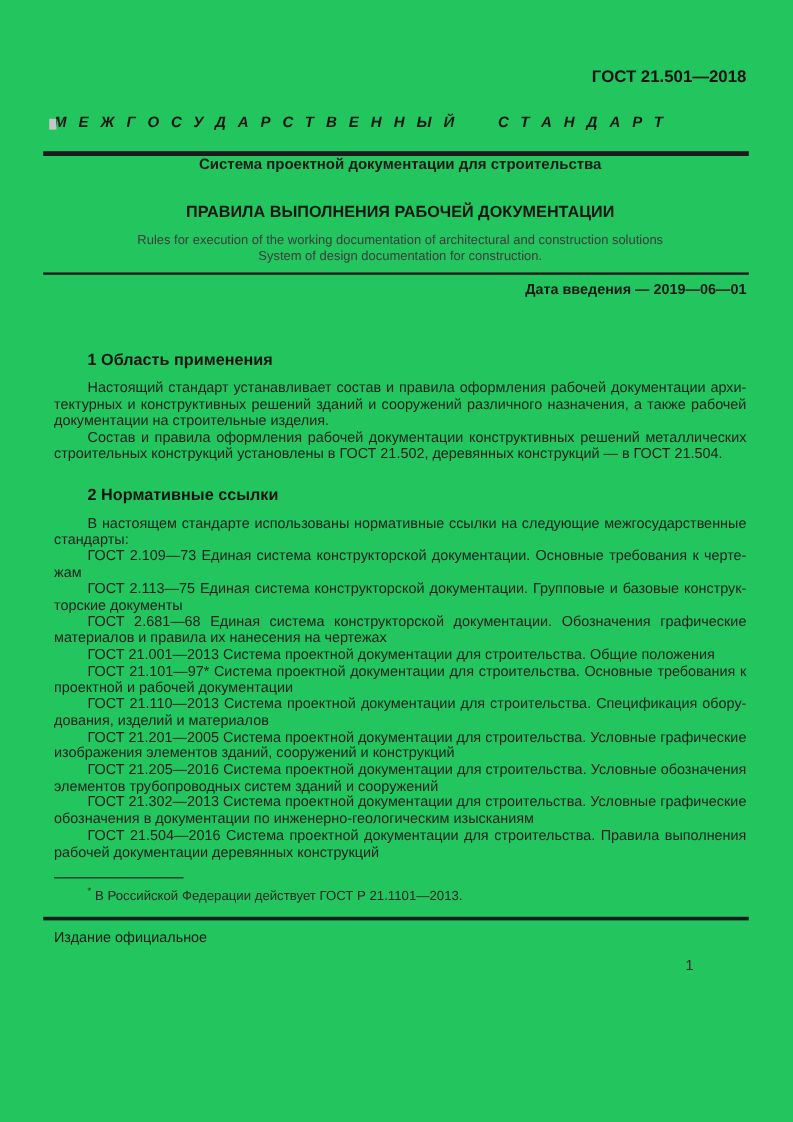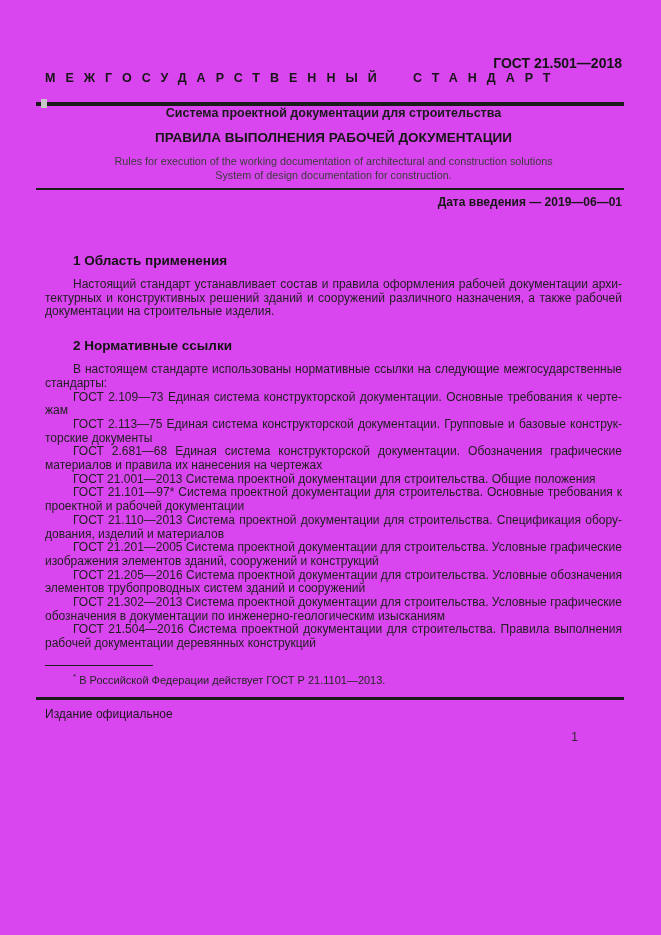--- a/index.html
+++ b/index.html
@@ -2,54 +2,56 @@
 <html lang="ru"><head>
 <meta charset="utf-8">
 <style>
   html, body { margin: 0; padding: 0; background: #ffffff; }
   .page {
     position: relative;
     width: 661px;
     height: 935px;
     box-sizing: border-box;
     padding: 55px 39px 0 45px;
-    background: #d946ef;
+    background: #22c55e;
     font-family: "Liberation Sans", sans-serif;
     color: #1d1d1d;
     overflow: hidden;
   }
   .doc-code {
     text-align: right;
     font-weight: bold;
     font-size: 14px;
     line-height: 16px;
     color: #141414;
   }
   .std-type {
+    margin-top: 24px;
     font-weight: bold;
     font-size: 12.5px;
     line-height: 14px;
     letter-spacing: 10px;
     word-spacing: 13px;
     white-space: nowrap;
     color: #161616;
+    font-style: italic;
   }
   .rule { background: #1b1b1b; margin-left: -9px; width: 588px; }
   .rule-heavy { height: 4px; margin-top: 17px; }
   .rule-thin  { height: 2px; margin-top: 6px; }
   .rule-footer{ height: 3px; margin-top: 10px; }
   .system-title {
     text-align: center;
     font-weight: bold;
     font-size: 12.5px;
     line-height: 15px;
     color: #1a1a1a;
   }
   .title-ru {
-    margin-top: 8px;
+    margin-top: 23px;
     text-align: center;
     font-weight: bold;
     font-size: 13.5px;
     line-height: 17px;
     color: #161616;
   }
   .title-en {
     margin-top: 9px;
     text-align: center;
     font-size: 10.8px;
@@ -142,20 +144,21 @@
   </div>
 
   <div class="rule rule-thin"></div>
 
   <div class="date">Дата введения — 2019—06—01</div>
 
   <div id="sections">
       <section class="section">
         <h2>1 Область применения</h2>
         <p>Настоящий стандарт устанавливает состав и правила оформления рабочей документации архи­тектурных и конструктивных решений зданий и сооружений различного назначения, а также рабочей документации на строительные изделия.</p>
+        <p>Состав и правила оформления рабочей документации конструктивных решений металлических строительных конструкций установлены в ГОСТ 21.502, деревянных конструкций — в ГОСТ 21.504.</p>
       </section>
       <section class="section">
         <h2>2 Нормативные ссылки</h2>
         <p>В настоящем стандарте использованы нормативные ссылки на следующие межгосударственные стандарты:</p>
         <p>ГОСТ 2.109—73 Единая система конструкторской документации. Основные требования к черте­жам</p>
         <p>ГОСТ 2.113—75 Единая система конструкторской документации. Групповые и базовые конструк­торские документы</p>
         <p>ГОСТ 2.681—68 Единая система конструкторской документации. Обозначения графические мате­риалов и правила их нанесения на чертежах</p>
         <p>ГОСТ 21.001—2013 Система проектной документации для строительства. Общие положения</p>
         <p>ГОСТ 21.101—97* Система проектной документации для строительства. Основные требования к проектной и рабочей документации</p>
         <p>ГОСТ 21.110—2013 Система проектной документации для строительства. Спецификация обору­дования, изделий и материалов</p>

